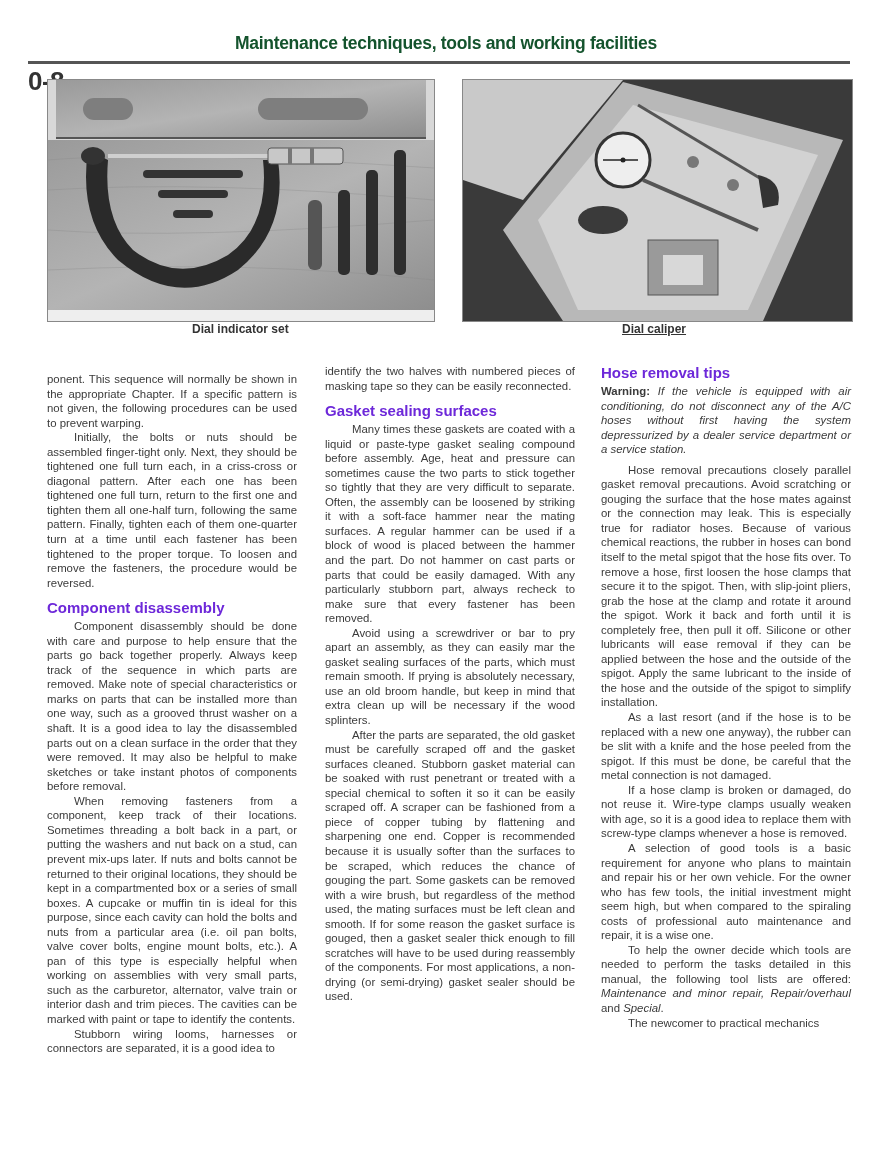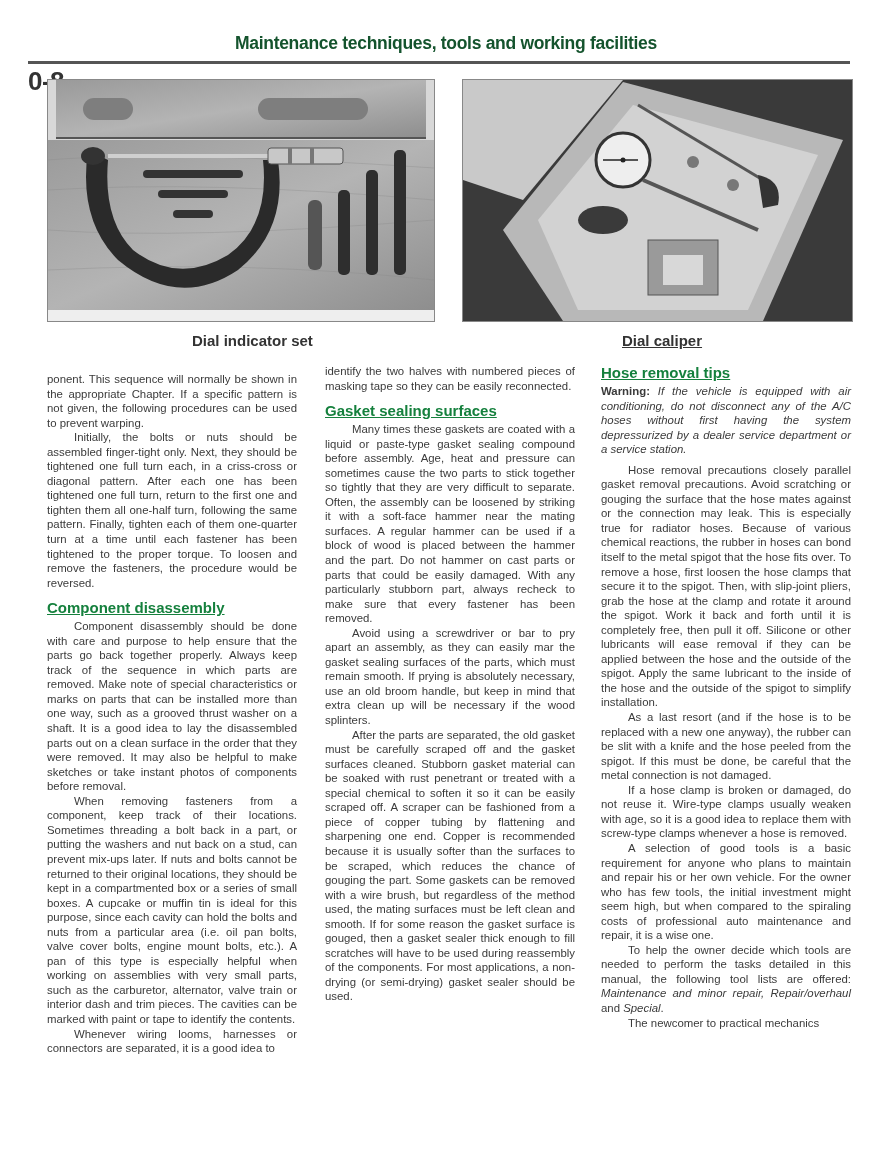--- a/index.html
+++ b/index.html
@@ -8,31 +8,31 @@
     font-family: "Liberation Sans", sans-serif; color: #2a2a2a;
   }
   .header { position: absolute; left: 28px; top: 30px; width: 822px; height: 34px; }
   .page-num { position: absolute; left: 0; top: 0; font-size: 26px; font-weight: bold; color: #333; letter-spacing: -0.5px; margin-top: 36px; }
   .running-title { position: absolute; left: 207px; top: 3px; font-size: 17.5px; font-weight: bold; color: #14532d; letter-spacing: -0.3px; }
   .header-rule { position: absolute; left: 0; top: 31px; width: 822px; height: 3px; background: #555; }
 
   .figure { position: absolute; top: 79px; height: 241px; border: 1px solid #888; overflow: hidden; }
   .fig-left { left: 47px; width: 386px; }
   .fig-right { left: 462px; width: 389px; }
-  .caption { position: absolute; top: 332px; font-size: 15px; font-weight: bold; color: #333; }
+  .caption { position: absolute; top: 322px; font-size: 12px; font-weight: bold; color: #333; }
   .cap-left { left: 192px; }
   .cap-right { left: 622px; text-decoration: underline; }
 
   .col { position: absolute; top: 364px; width: 250px; font-size: 11.4px; line-height: 14.55px; color: #3a3a3a; }
   .col1 { left: 47px; margin-top: 8px; }
   .col2 { left: 325px; }
   .col3 { left: 601px; }
   .col p { margin: 0; text-align: justify; hyphens: manual; }
   .col p.indent { text-indent: 27px; }
-  .col h2 { margin: 9px 0 2px 0; font-size: 15px; font-weight: bold; color: #15803d; line-height: 18px; text-decoration: underline; }
+  .col h2 { margin: 9px 0 2px 0; font-size: 15px; font-weight: bold; color: #6d28d9; line-height: 18px; }
   .col h2.italic { font-style: italic; font-size: 17px; }
   .col .warn-label { font-weight: bold; font-style: normal; }
   .col .italic { font-style: italic; }
   .col p.warning { margin-bottom: 6px; }
 </style>
 </head>
 <body>
 
 <div class="header">
   <div class="page-num">0-8</div>
@@ -109,21 +109,21 @@
   </svg>
 </div>
 <div class="caption cap-right">Dial caliper</div>
 
 <div class="col col1">
   <p>ponent. This sequence will normally be shown in the appropriate Chapter. If a specific pattern is not given, the following procedures can be used to prevent warping.</p>
   <p class="indent">Initially, the bolts or nuts should be assembled finger-tight only. Next, they should be tightened one full turn each, in a criss-cross or diagonal pattern. After each one has been tightened one full turn, return to the first one and tighten them all one-half turn, following the same pattern. Finally, tighten each of them one-quarter turn at a time until each fastener has been tightened to the proper torque. To loosen and remove the fasteners, the procedure would be reversed.</p>
   <h2>Component disassembly</h2>
   <p class="indent">Component disassembly should be done with care and purpose to help ensure that the parts go back together properly. Always keep track of the sequence in which parts are removed. Make note of special characteristics or marks on parts that can be installed more than one way, such as a grooved thrust washer on a shaft. It is a good idea to lay the disassembled parts out on a clean surface in the order that they were removed. It may also be helpful to make sketches or take instant photos of components before removal.</p>
   <p class="indent">When removing fasteners from a component, keep track of their locations. Sometimes threading a bolt back in a part, or putting the washers and nut back on a stud, can prevent mix-ups later. If nuts and bolts cannot be returned to their original locations, they should be kept in a compartmented box or a series of small boxes. A cupcake or muffin tin is ideal for this purpose, since each cavity can hold the bolts and nuts from a particular area (i.e. oil pan bolts, valve cover bolts, engine mount bolts, etc.). A pan of this type is especially helpful when working on assemblies with very small parts, such as the carburetor, alternator, valve train or interior dash and trim pieces. The cavities can be marked with paint or tape to identify the contents.</p>
-  <p class="indent">Whenever wiring looms, harnesses or connectors are separated, it is a good idea to</p>
+  <p class="indent">Stubborn wiring looms, harnesses or connectors are separated, it is a good idea to</p>
 </div>
 
 <div class="col col2">
   <p>identify the two halves with numbered pieces of masking tape so they can be easily reconnected.</p>
   <h2>Gasket sealing surfaces</h2>
   <p class="indent">Many times these gaskets are coated with a liquid or paste-type gasket sealing compound before assembly. Age, heat and pressure can sometimes cause the two parts to stick together so tightly that they are very difficult to separate. Often, the assembly can be loosened by striking it with a soft-face hammer near the mating surfaces. A regular hammer can be used if a block of wood is placed between the hammer and the part. Do not hammer on cast parts or parts that could be easily damaged. With any particularly stubborn part, always recheck to make sure that every fastener has been removed.</p>
   <p class="indent">Avoid using a screwdriver or bar to pry apart an assembly, as they can easily mar the gasket sealing surfaces of the parts, which must remain smooth. If prying is absolutely necessary, use an old broom handle, but keep in mind that extra clean up will be necessary if the wood splinters.</p>
   <p class="indent">After the parts are separated, the old gasket must be carefully scraped off and the gasket surfaces cleaned. Stubborn gasket material can be soaked with rust penetrant or treated with a special chemical to soften it so it can be easily scraped off. A scraper can be fashioned from a piece of copper tubing by flattening and sharpening one end. Copper is recommended because it is usually softer than the surfaces to be scraped, which reduces the chance of gouging the part. Some gaskets can be removed with a wire brush, but regardless of the method used, the mating surfaces must be left clean and smooth. If for some reason the gasket surface is gouged, then a gasket sealer thick enough to fill scratches will have to be used during reassembly of the components. For most applications, a non-drying (or semi-drying) gasket sealer should be used.</p>
 </div>
 

